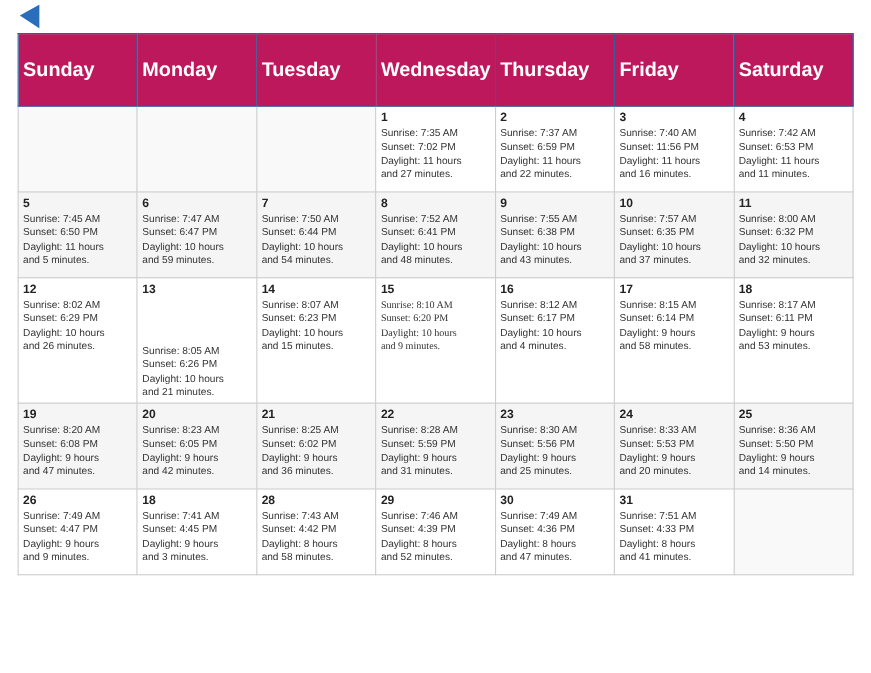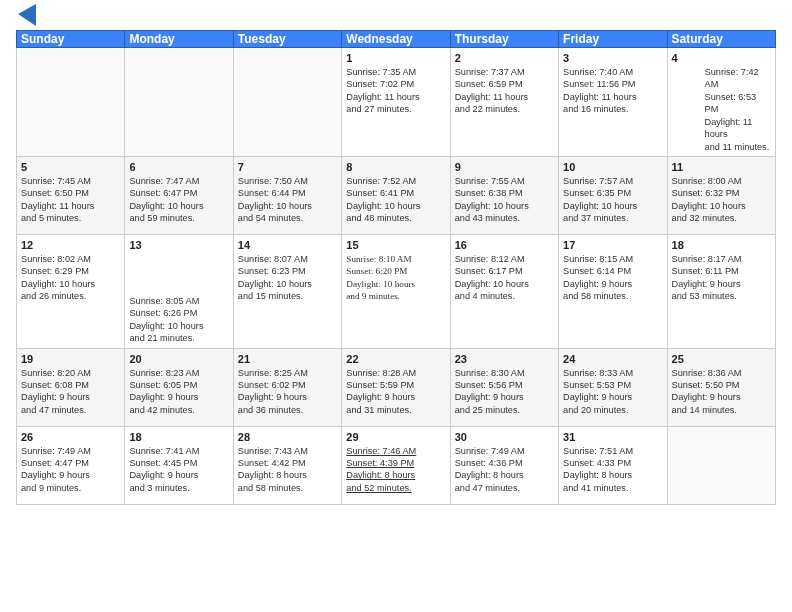--- a/index.html
+++ b/index.html
@@ -54,25 +54,25 @@
       font-size: 15px;
       color: #333;
       margin-top: 2px;
     }
     table {
       width: 100%;
       border-collapse: collapse;
       table-layout: fixed;
     }
     thead th {
-      background-color: #3b82f6;
+      background-color: #be185d;
       color: #fff;
-      font-size: 12px;
+      font-size: 18px;
       font-weight: bold;
-      padding: 1px 4px;
+      padding: 22px 4px;
       text-align: left;
       border: 1px solid #2a5ea0;
     }
     tbody td {
       border: 1px solid #ccc;
       vertical-align: top;
       padding: 4px 4px 3px 4px;
       font-size: 9.5px;
       color: #333;
       height: 78px;
@@ -152,21 +152,21 @@
           </td>
           <td>
             <span class="day-number">3</span>
             <div class="day-info" style="white-space: pre-line;">Sunrise: 7:40 AM
 Sunset: 11:56 PM
 Daylight: 11 hours
 and 16 minutes.</div>
           </td>
           <td>
             <span class="day-number">4</span>
-            <div class="day-info" style="white-space: pre-line; margin-left: 33px;">Sunrise: 7:42 AM
+            <div class="day-info" style="white-space: pre-line;">Sunrise: 7:42 AM
 Sunset: 6:53 PM
 Daylight: 11 hours
 and 11 minutes.</div>
           </td>
         </tr>
         <tr>
           <td>
             <span class="day-number">5</span>
             <div class="day-info" style="white-space: pre-line;">Sunrise: 7:45 AM
 Sunset: 6:50 PM
@@ -335,21 +335,21 @@
           </td>
           <td>
             <span class="day-number">28</span>
             <div class="day-info" style="white-space: pre-line;">Sunrise: 7:43 AM
 Sunset: 4:42 PM
 Daylight: 8 hours
 and 58 minutes.</div>
           </td>
           <td>
             <span class="day-number">29</span>
-            <div class="day-info" style="white-space: pre-line; text-decoration: underline;">Sunrise: 7:46 AM
+            <div class="day-info" style="white-space: pre-line;">Sunrise: 7:46 AM
 Sunset: 4:39 PM
 Daylight: 8 hours
 and 52 minutes.</div>
           </td>
           <td>
             <span class="day-number">30</span>
             <div class="day-info" style="white-space: pre-line;">Sunrise: 7:49 AM
 Sunset: 4:36 PM
 Daylight: 8 hours
 and 47 minutes.</div>

